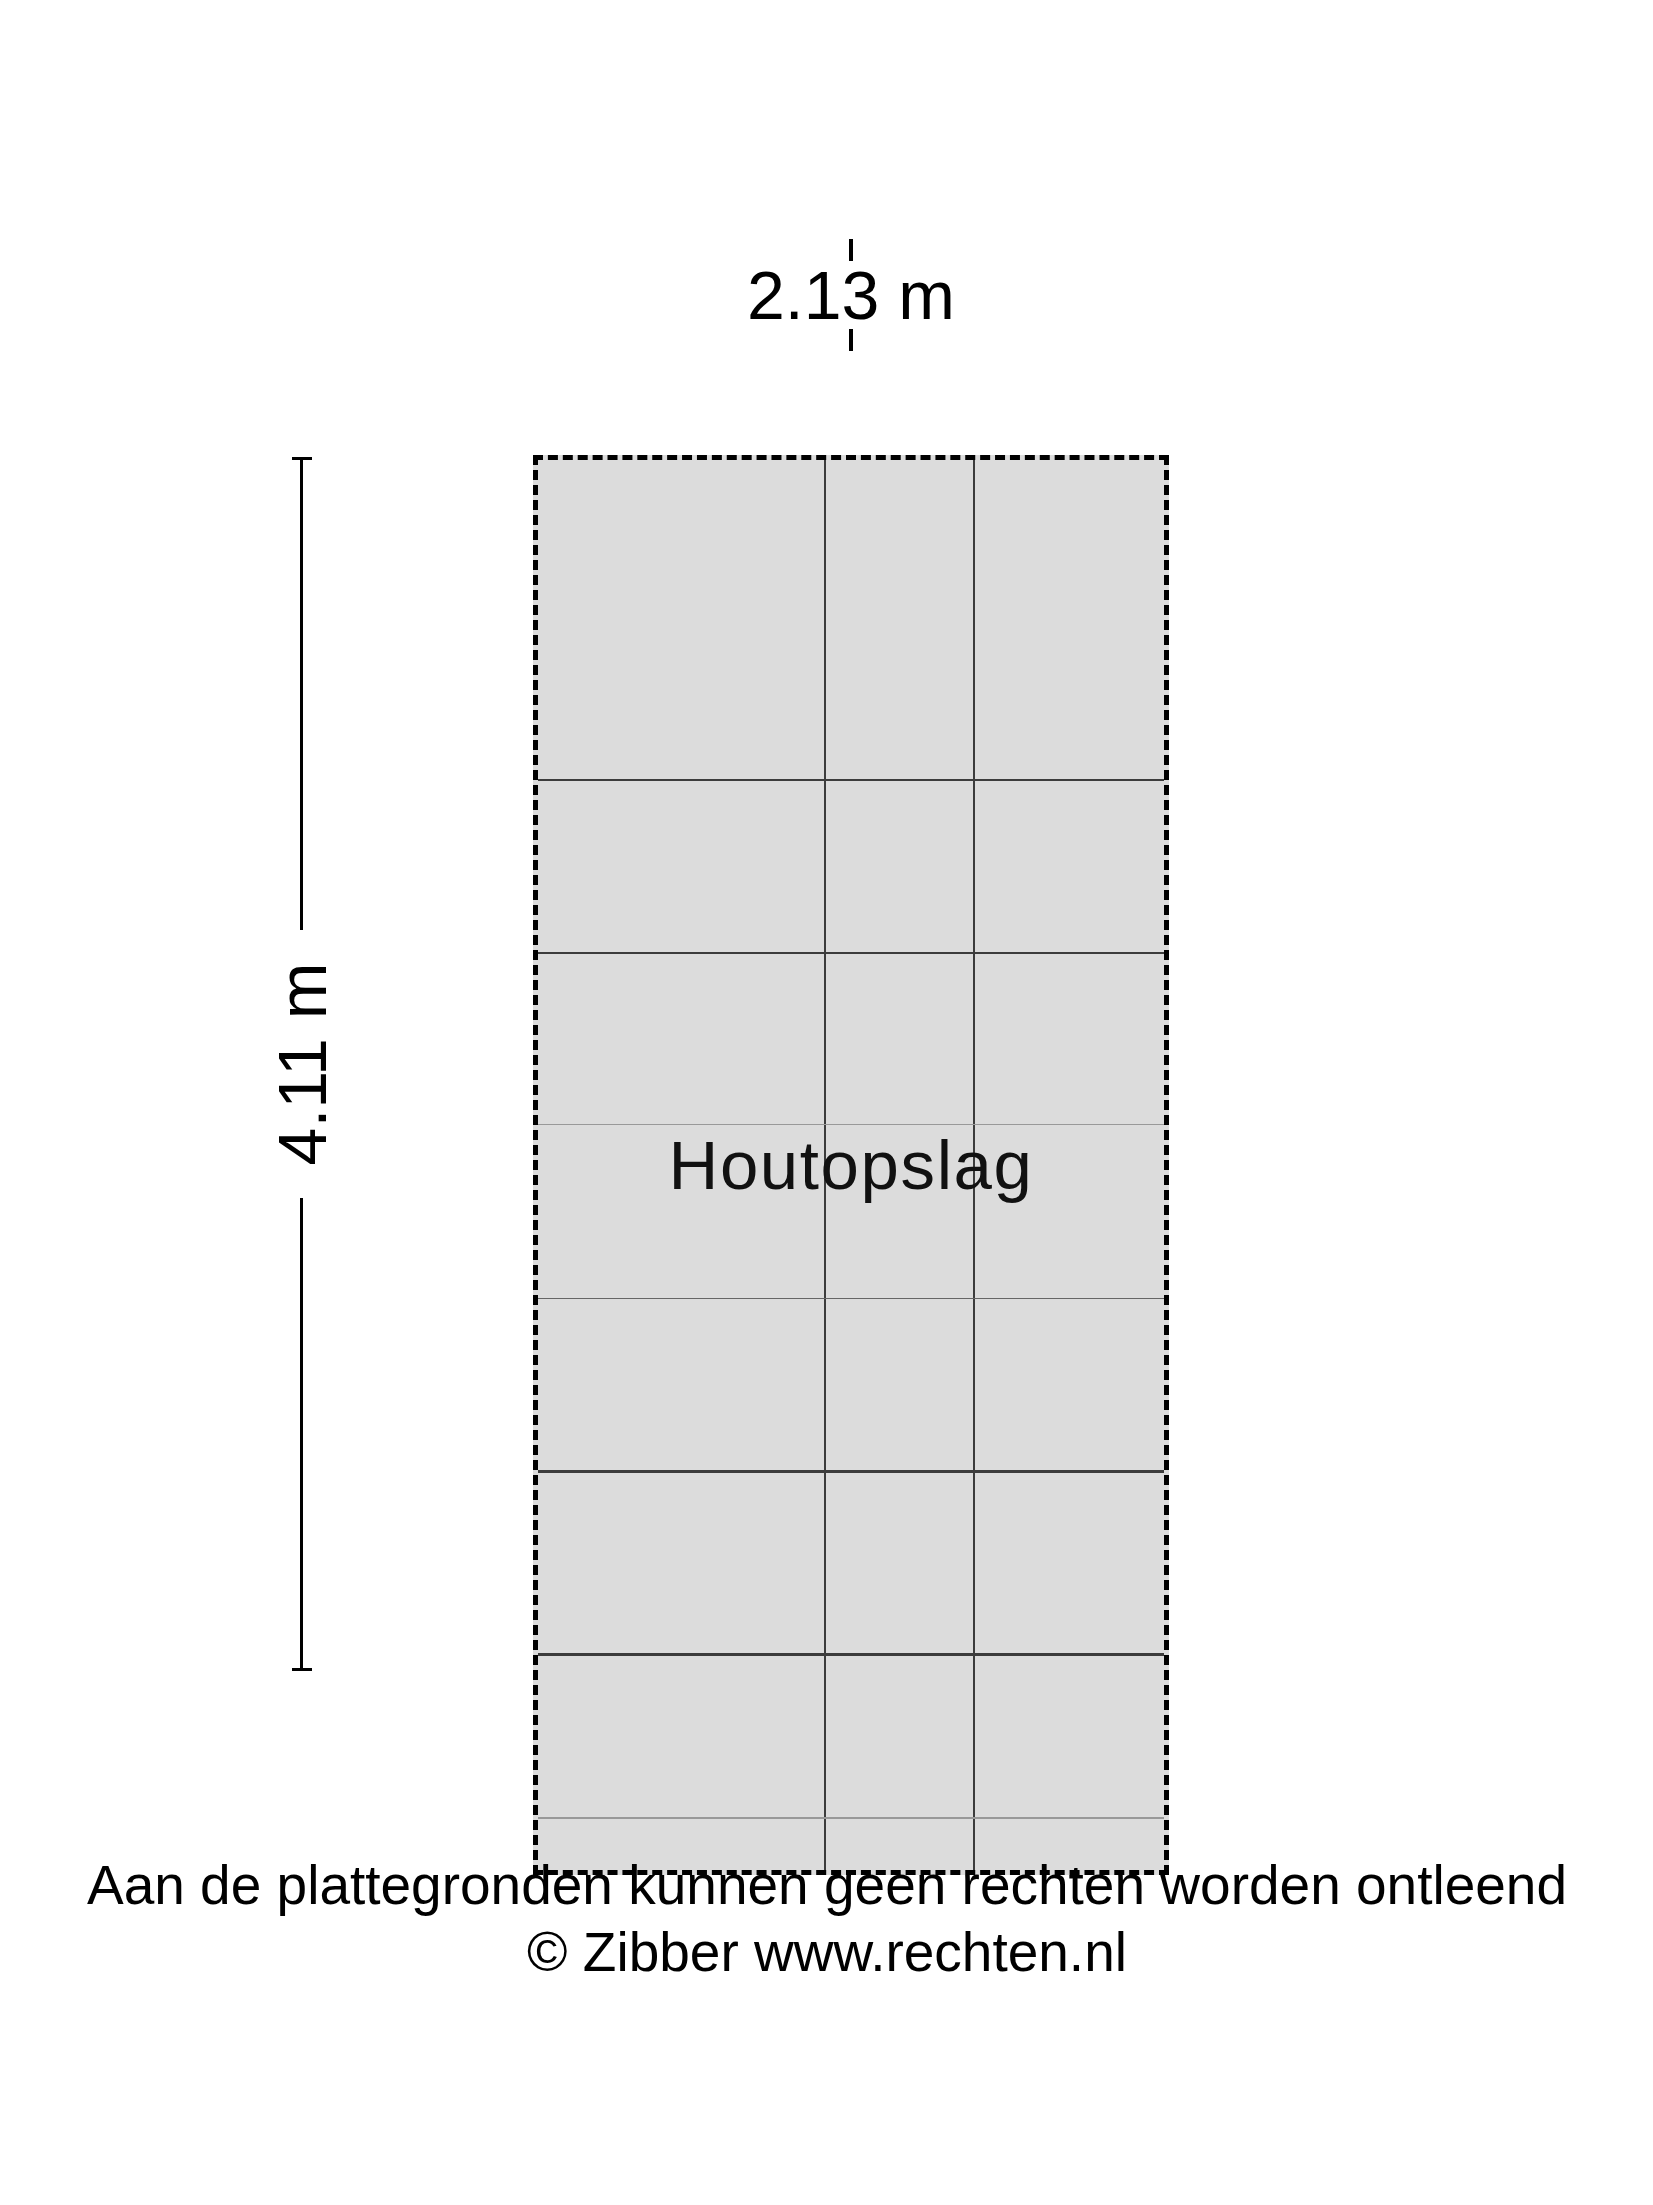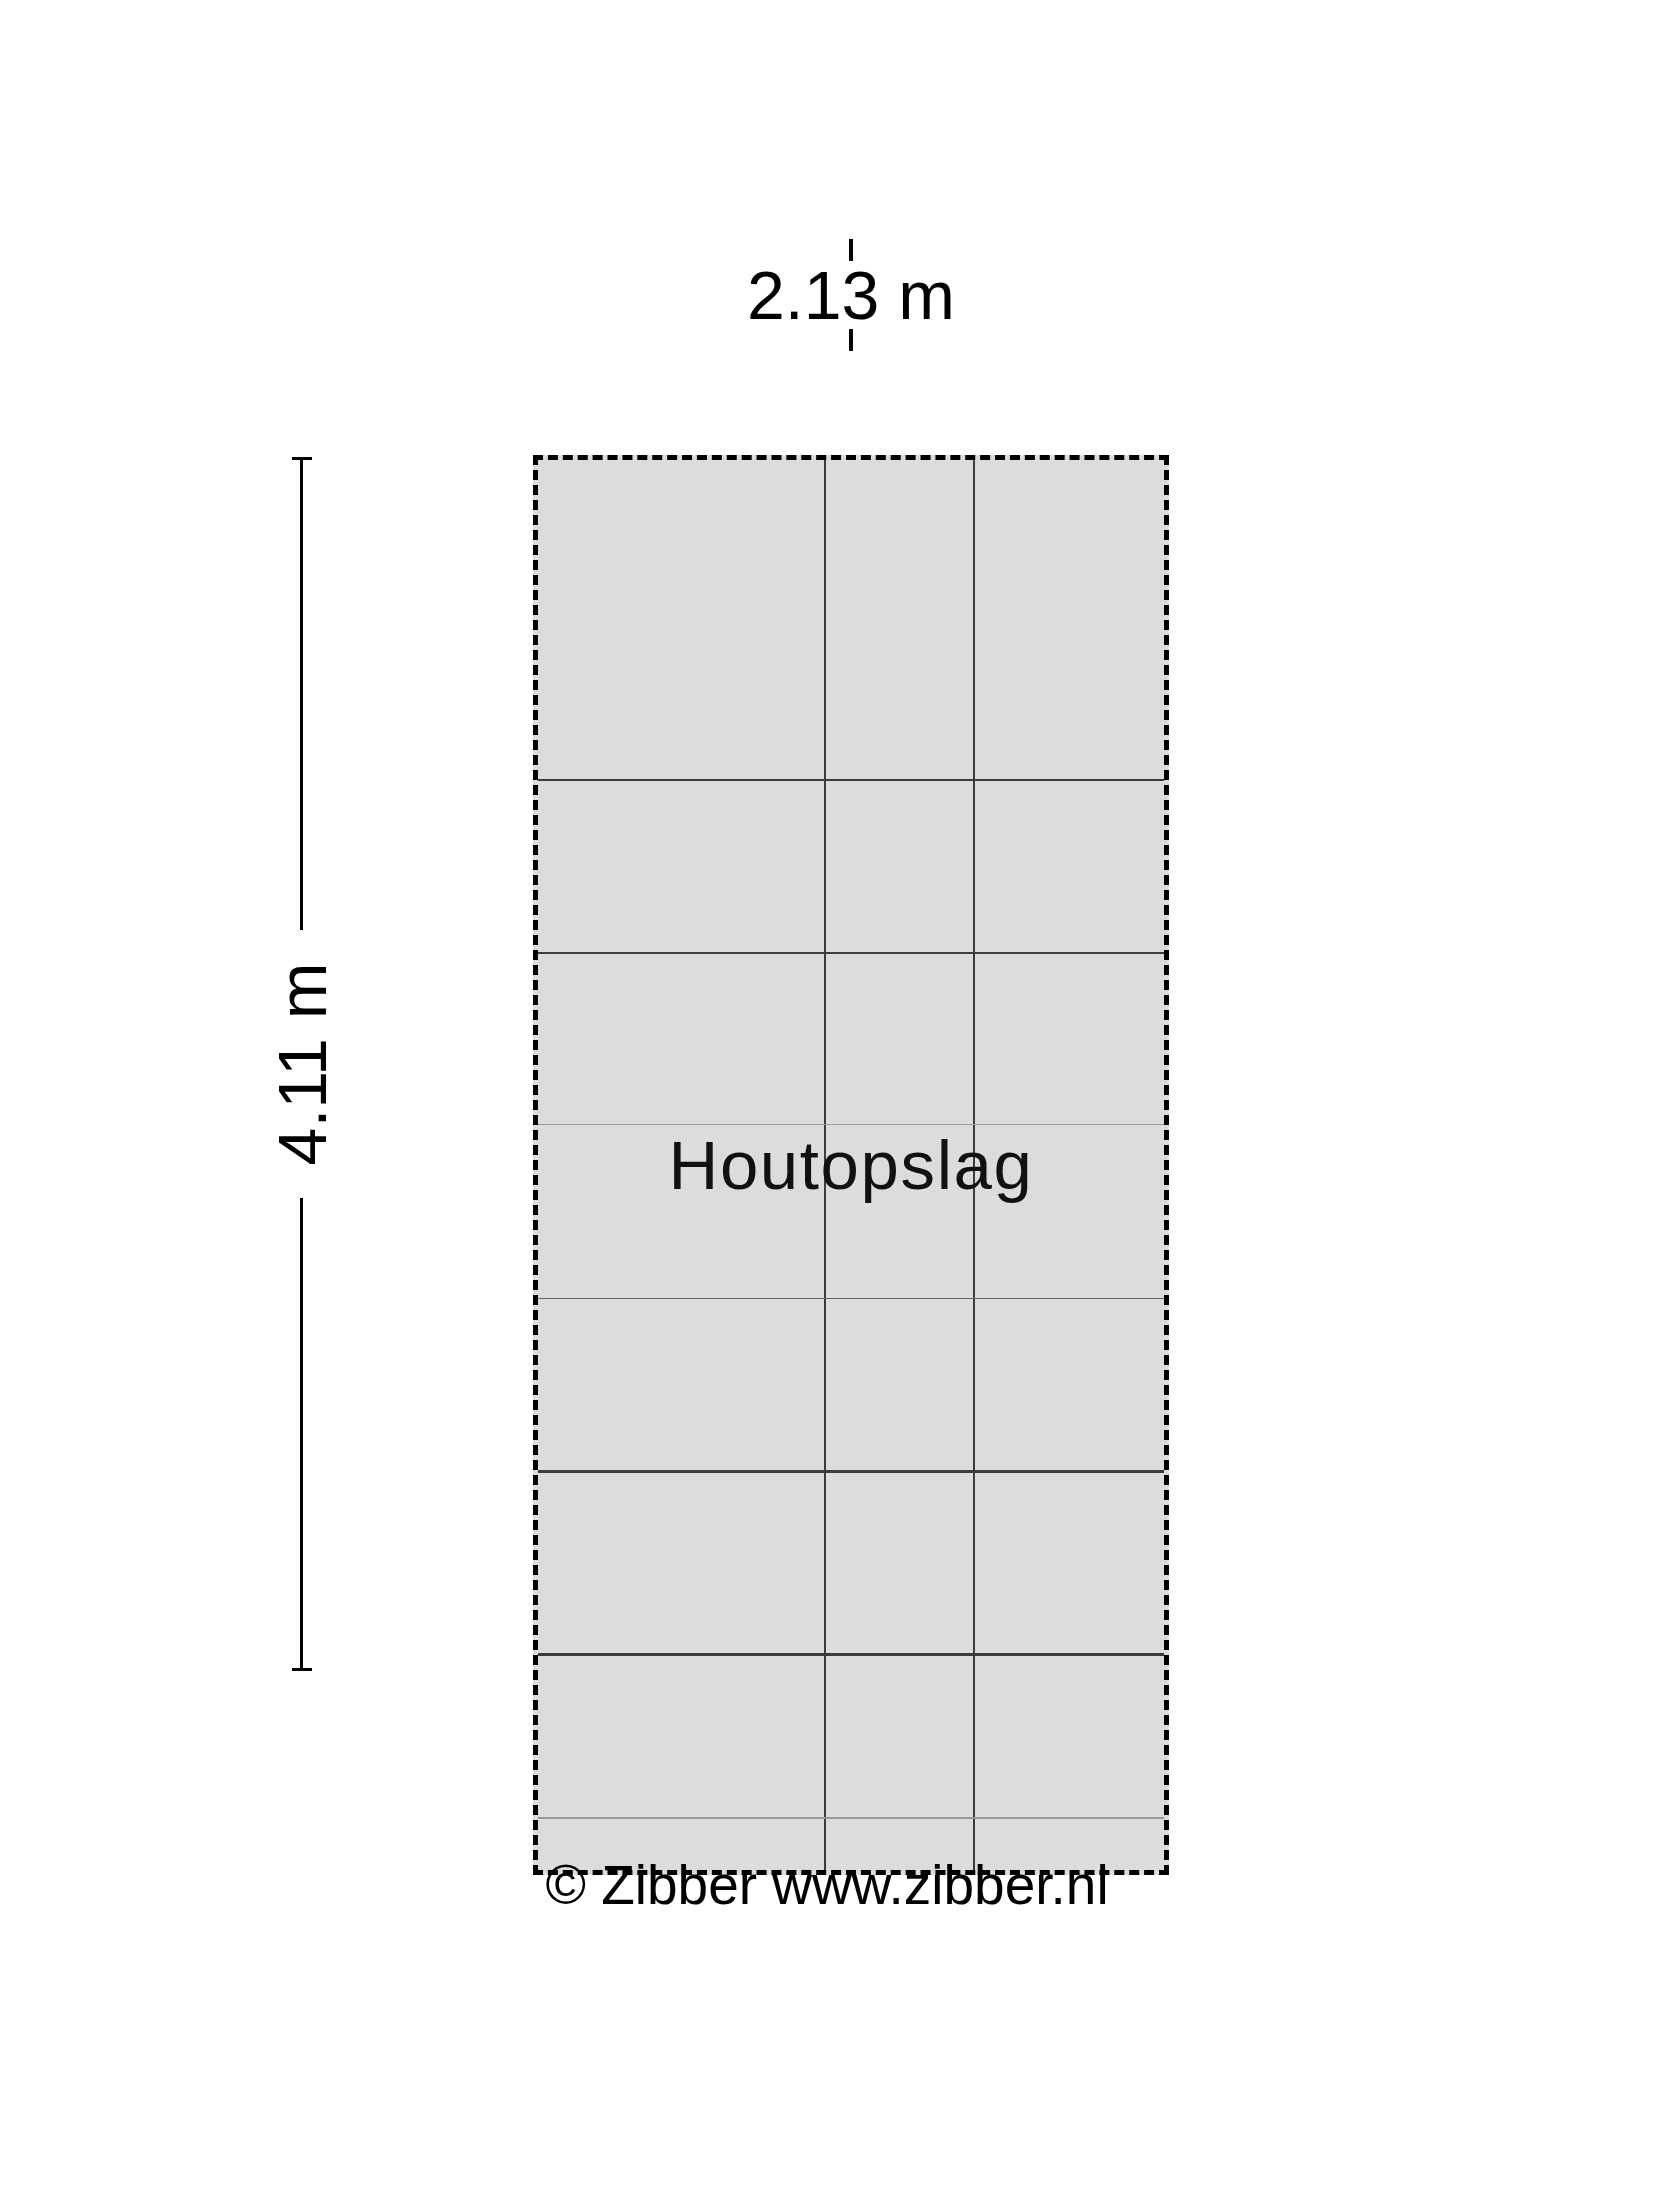--- a/index.html
+++ b/index.html
@@ -122,17 +122,18 @@
         <div class="hline light" style="top: 47.15%;"></div>
         <div class="hline medium" style="top: 59.48%;"></div>
         <div class="hline dark" style="top: 71.74%;"></div>
         <div class="hline dark" style="top: 84.72%;"></div>
         <div class="hline light" style="top: 96.33%;"></div>
       </div>
     <div class="room-label">Houtopslag</div>
   </div>
 
   <div class="footer">
-    <div class="footer-line">© Zibber www.zibber.nl</div>
+    <div class="footer-line">Aan de plattegronden kunnen geen rechten worden ontleend</div>
+    <div class="footer-line">© Zibber www.rechten.nl</div>
   </div>
 
 </div>
 
 
 </body></html>

